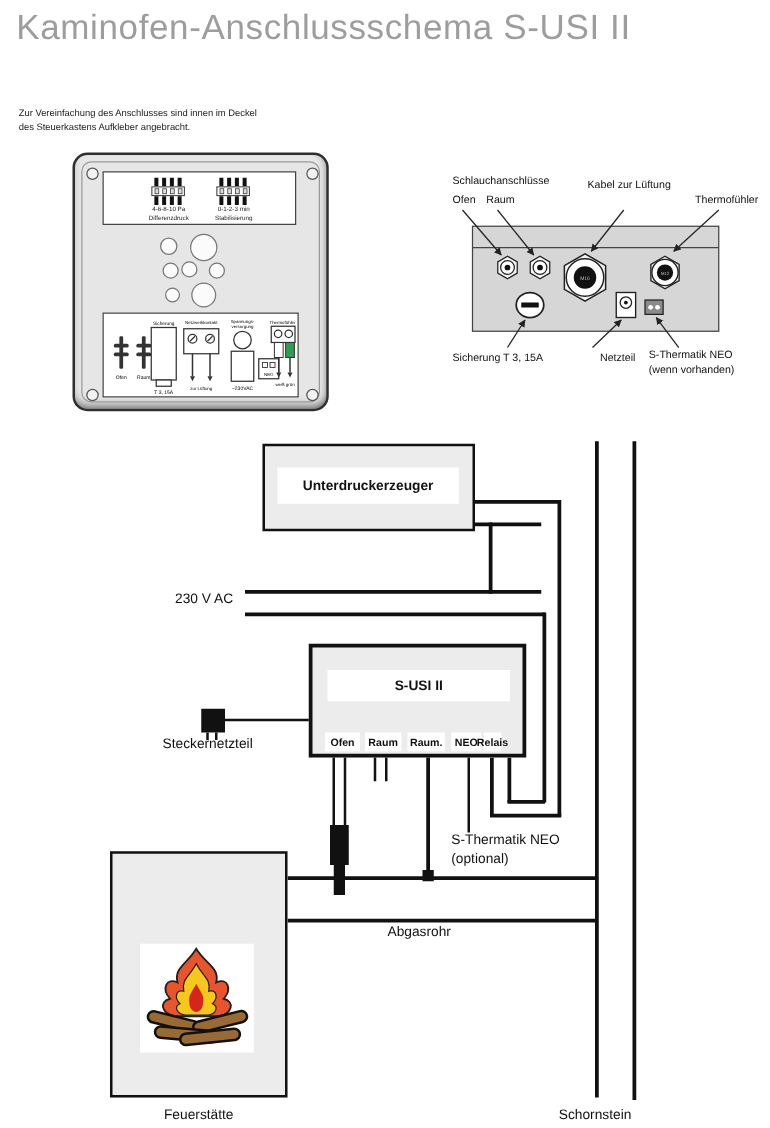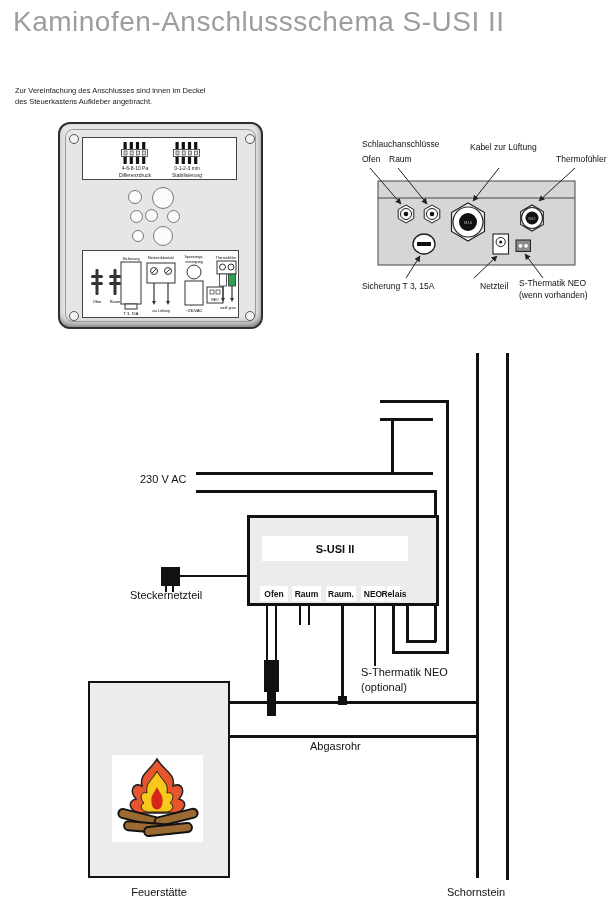--- a/index.html
+++ b/index.html
@@ -221,37 +221,40 @@
   <div class="lbl small" style="left:362px;top:139px;">Schlauchanschlüsse</div>
   <div class="lbl small" style="left:362px;top:154px;">Ofen</div>
   <div class="lbl small" style="left:389px;top:154px;">Raum</div>
   <div class="lbl small" style="left:470px;top:142px;">Kabel zur Lüftung</div>
   <div class="lbl small" style="left:556px;top:154px;">Thermofühler</div>
   <div class="lbl small" style="left:362px;top:281px;">Sicherung T 3, 15A</div>
   <div class="lbl small" style="left:480px;top:281px;">Netzteil</div>
   <div class="lbl small" style="left:519px;top:278px;">S-Thermatik NEO</div>
   <div class="lbl small" style="left:519px;top:290px;">(wenn vorhanden)</div>
 
+  <div class="box" style="left:210px;top:355px;width:170px;height:70px;">
+    <div class="band" style="left:10px;top:17px;width:145px;height:29px;">Unterdruckerzeuger</div>
+  </div>
 
   <div class="ln" style="left:380px;top:400px;width:68px;height:2.5px;"></div>
   <div class="ln" style="left:446px;top:400px;width:2.5px;height:253px;"></div>
   <div class="ln" style="left:380px;top:418px;width:53px;height:2.5px;"></div>
   <div class="ln" style="left:391px;top:418px;width:2.5px;height:57px;"></div>
 
   <div class="lbl" style="left:140px;top:473px;">230 V AC</div>
   <div class="ln" style="left:196px;top:472px;width:237px;height:2.5px;"></div>
   <div class="ln" style="left:196px;top:490px;width:240px;height:2.5px;"></div>
   <div class="ln" style="left:434px;top:490px;width:2.5px;height:152px;"></div>
 
   <div class="ln" style="left:406px;top:606px;width:2.5px;height:36px;"></div>
   <div class="ln" style="left:406px;top:640px;width:30px;height:2.5px;"></div>
   <div class="ln" style="left:392px;top:606px;width:2.5px;height:47px;"></div>
   <div class="ln" style="left:392px;top:651px;width:56.5px;height:2.5px;"></div>
 
-  <div class="box" style="left:247px;top:515px;width:192px;height:91px;border-width:3px;">
+  <div class="box" style="left:247px;top:515px;width:174px;height:91px;border-width:3px;">
     <div class="band" style="left:12px;top:18px;width:146px;height:25px;">S-USI II</div>
   </div>
   <div class="term" style="left:260px;width:28px;">Ofen</div>
   <div class="term" style="left:292px;width:29px;">Raum</div>
   <div class="term" style="left:326px;width:30px;">Raum.</div>
   <div class="term" style="left:361px;width:24px;">NEO</div>
   <div class="term" style="left:387px;width:14px;">Relais</div>
 
   <div class="ln" style="left:180px;top:575px;width:67px;height:2px;"></div>
   <div class="ln" style="left:161px;top:567px;width:19px;height:19px;"></div>

